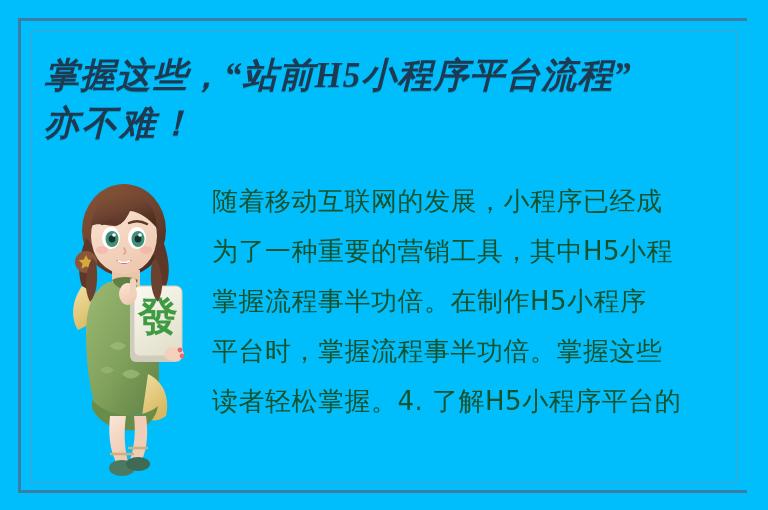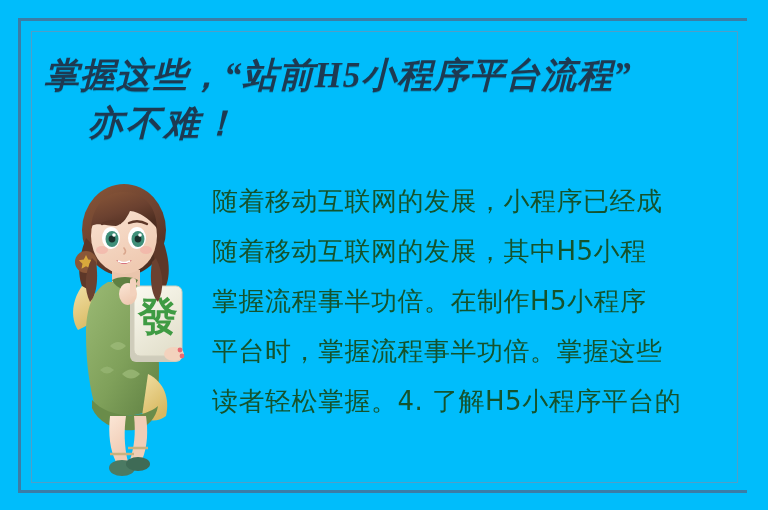--- a/index.html
+++ b/index.html
@@ -53,21 +53,21 @@
     color: #1d3a52;
     font-family: "Liberation Serif", serif;
     font-size: 35px;
     font-weight: 700;
     font-style: italic;
     line-height: 48px;
     letter-spacing: 1px;
     text-shadow: 0 1px 0 rgba(0,0,0,0.18);
   }
   .headline-line { display: block; white-space: nowrap; }
-  .headline-line.second { letter-spacing: 3px; margin-left: 44px; }
+  .headline-line.second { letter-spacing: 3px; }
 
   
   .body-copy {
     position: absolute;
     left: 212px;
     top: 176px;
     width: 522px;
     color: #14532d;
     font-family: "DejaVu Sans", sans-serif;
     font-size: 26px;
@@ -98,21 +98,21 @@
   <div class="frame-outer"></div>
   <div class="frame-inner"></div>
 
   <div class="headline">
     <span class="headline-line first">掌握这些，“站前H5小程序平台流程”</span>
     <span class="headline-line second">亦不难！</span>
   </div>
 
   <div class="body-copy">
     <span class="body-line">随着移动互联网的发展，小程序已经成</span>
-    <span class="body-line">随着移动互联网的发展，其中H5小程</span>
+    <span class="body-line">为了一种重要的营销工具，其中H5小程</span>
     <span class="body-line">掌握流程事半功倍。在制作H5小程序</span>
     <span class="body-line">平台时，掌握流程事半功倍。掌握这些</span>
     <span class="body-line">读者轻松掌握。4. 了解H5小程序平台的</span>
   </div>
 
   <div class="illustration">
     <svg class="char-svg" viewBox="0 0 156 305" xmlns="http://www.w3.org/2000/svg">
       <defs>
         <linearGradient id="dressGrad" x1="0" y1="0" x2="1" y2="1">
           <stop offset="0%" stop-color="#9bba74"></stop>

